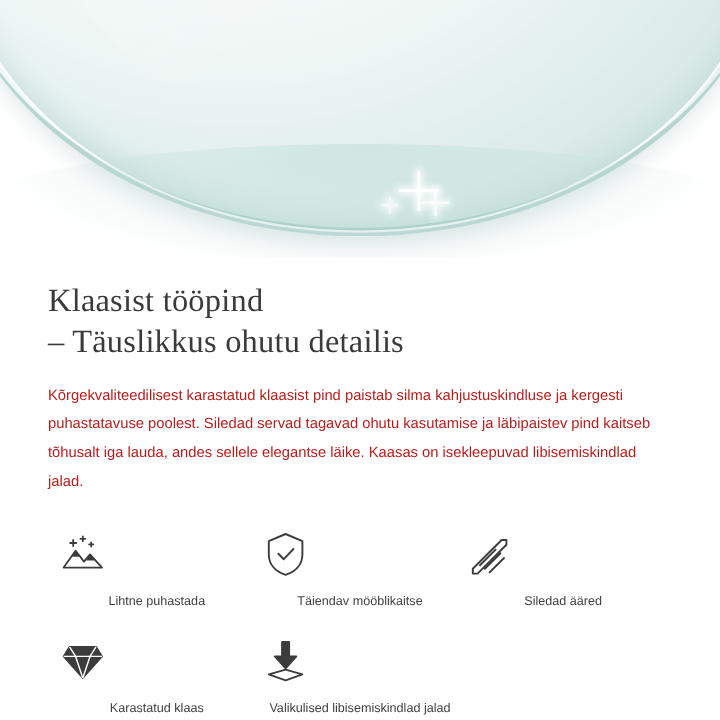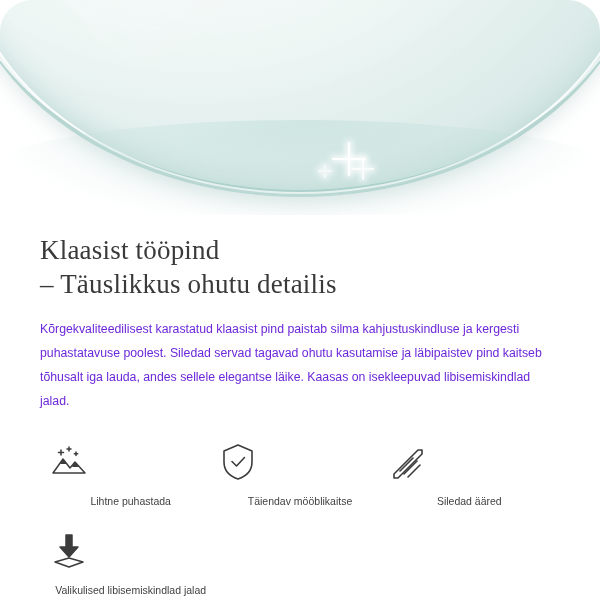--- a/index.html
+++ b/index.html
@@ -13,21 +13,20 @@
     font-family: "Liberation Sans", sans-serif;
     color: #2b2b2b;
     overflow: hidden;
   }
 
   .page {
     position: relative;
     width: 600px;
     height: 600px;
     overflow: hidden;
-    border-radius: 32px;
   }
 
   
   .hero {
     position: relative;
     width: 600px;
     height: 215px;
     overflow: hidden;
     background: #ffffff;
   }
@@ -130,21 +129,21 @@
     letter-spacing: 0.2px;
   }
   .headline .line2 {
     display: block;
   }
 
   .body-copy {
     margin: 16px 0 0 0;
     font-size: 12.3px;
     line-height: 24px;
-    color: #6d28d9;
+    color: #b91c1c;
     max-width: 522px;
   }
 
   
   .features {
     margin-top: 26px;
     display: grid;
     grid-template-columns: repeat(3, 1fr);
     grid-row-gap: 20px;
     padding: 0 6px;
@@ -228,20 +227,31 @@
           <svg width="40" height="36" viewBox="0 0 40 36" fill="none" stroke="#3c3c3c" stroke-width="1.6" stroke-linecap="round" stroke-linejoin="round">
             <path d="M6 30 L30 6 L34 6 L34 10 L10 34 L6 34 Z" stroke-width="1.6"></path>
             <path d="M12 27 L25 14"></path>
             <path d="M16 30 L29 17"></path>
             <path d="M20 33 L32 21"></path>
           </svg>
         </span>
         <span class="feature-label">Siledad ääred</span>
       </div>
 
+      <div class="feature">
+        <span class="feature-icon">
+          <svg width="38" height="36" viewBox="0 0 38 36" fill="none" stroke="#3c3c3c" stroke-width="1.5" stroke-linejoin="round">
+            <path d="M8 6 H30 L35 14 L19 32 L3 14 Z" fill="#3c3c3c" stroke="#3c3c3c"></path>
+            <path d="M3 14 H35" stroke="#ffffff" stroke-width="1.2"></path>
+            <path d="M8 6 L13 14 L19 32" stroke="#ffffff" stroke-width="1.2" fill="none"></path>
+            <path d="M30 6 L25 14 L19 32" stroke="#ffffff" stroke-width="1.2" fill="none"></path>
+          </svg>
+        </span>
+        <span class="feature-label">Karastatud klaas</span>
+      </div>
 
       <div class="feature">
         <span class="feature-icon">
           <svg width="38" height="40" viewBox="0 0 38 40" fill="none" stroke="#3c3c3c" stroke-width="1.5" stroke-linecap="round" stroke-linejoin="round">
             <path d="M16 4 H22 V16 H28 L19 26 L10 16 H16 Z" fill="#3c3c3c" stroke="#3c3c3c"></path>
             <path d="M5 31 L19 27 L33 31 L19 36 Z"></path>
           </svg>
         </span>
         <span class="feature-label">Valikulised libisemiskindlad jalad</span>
       </div>

